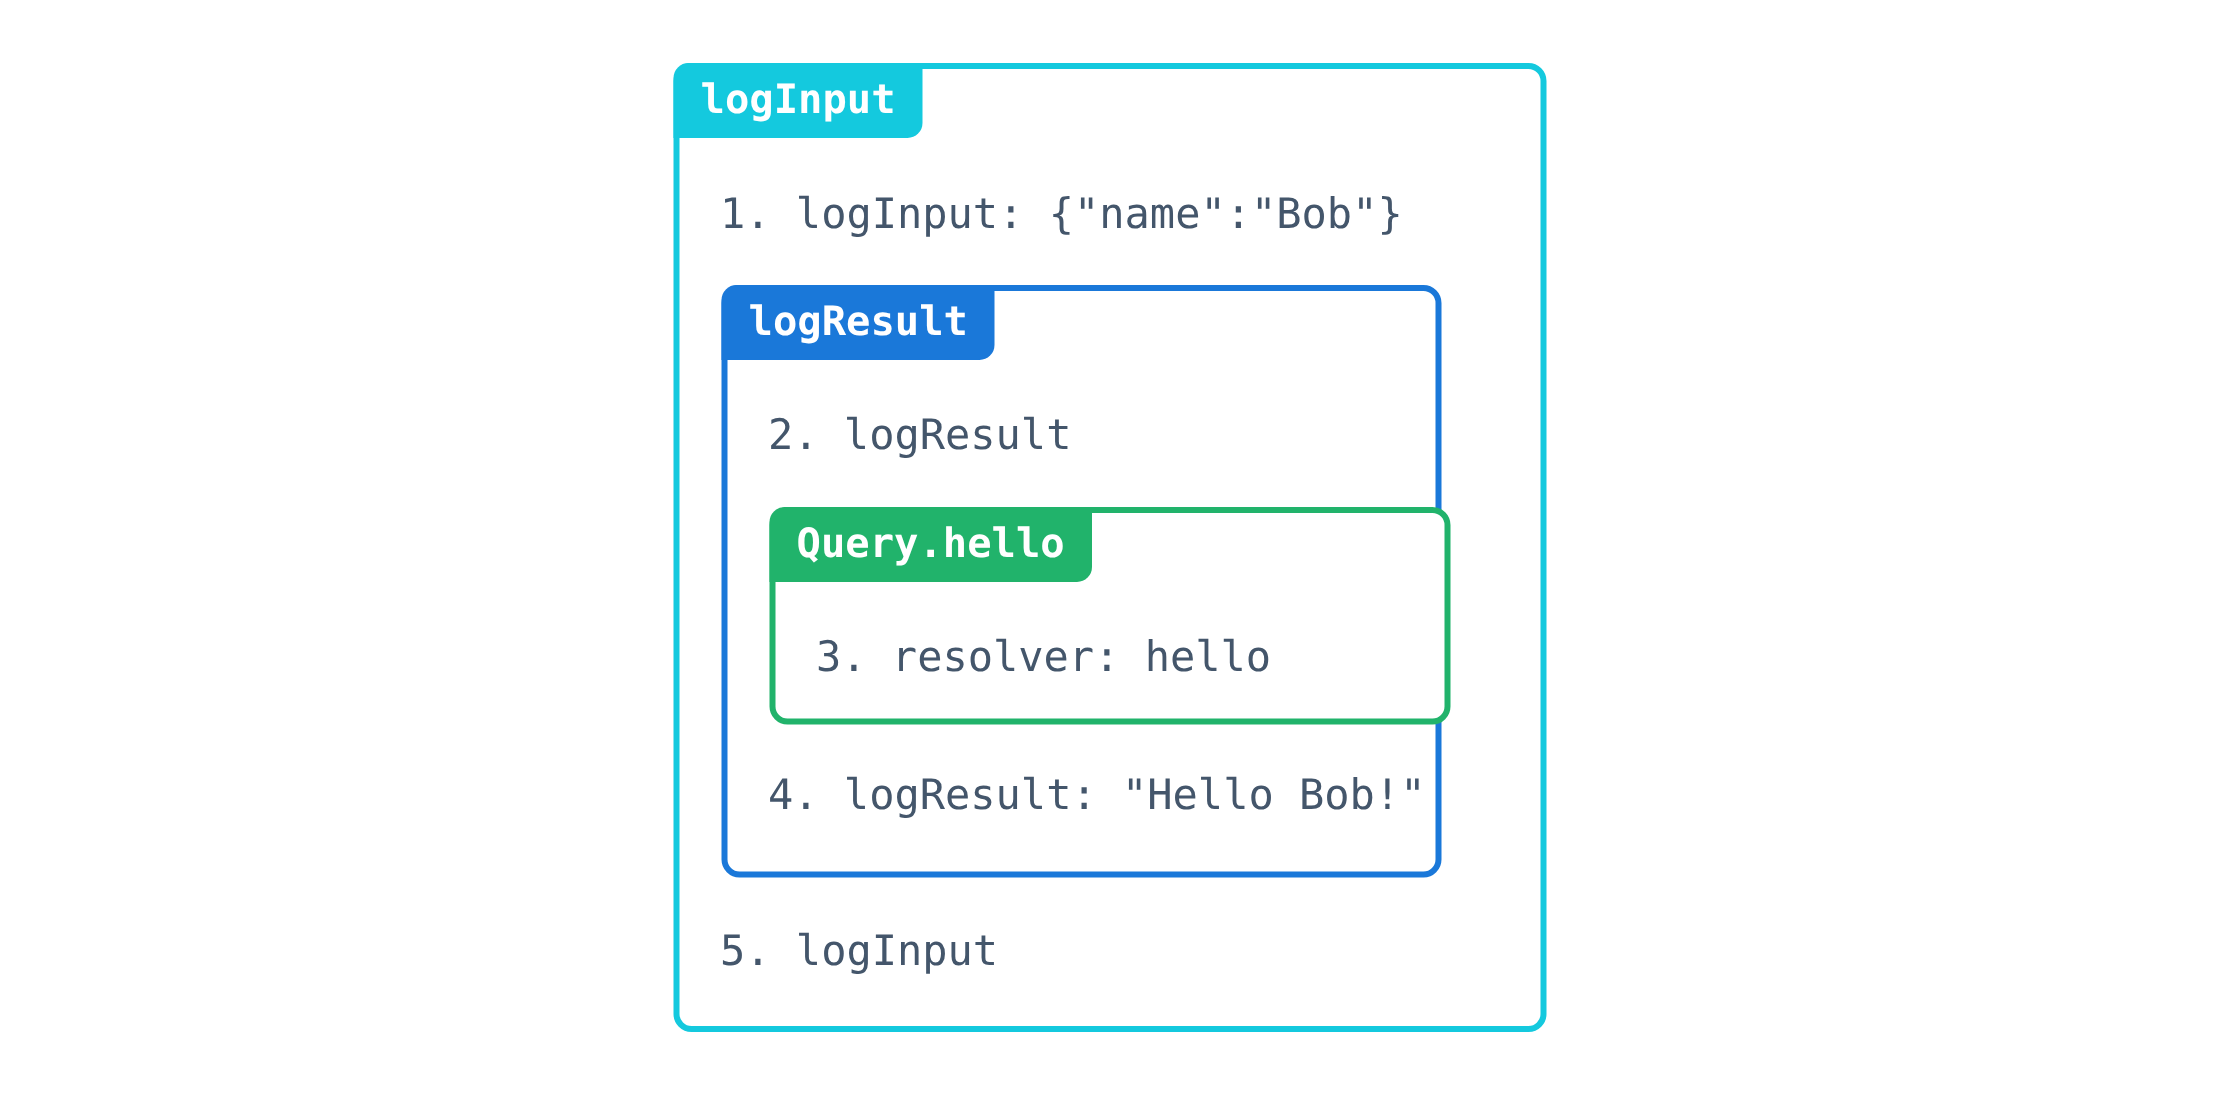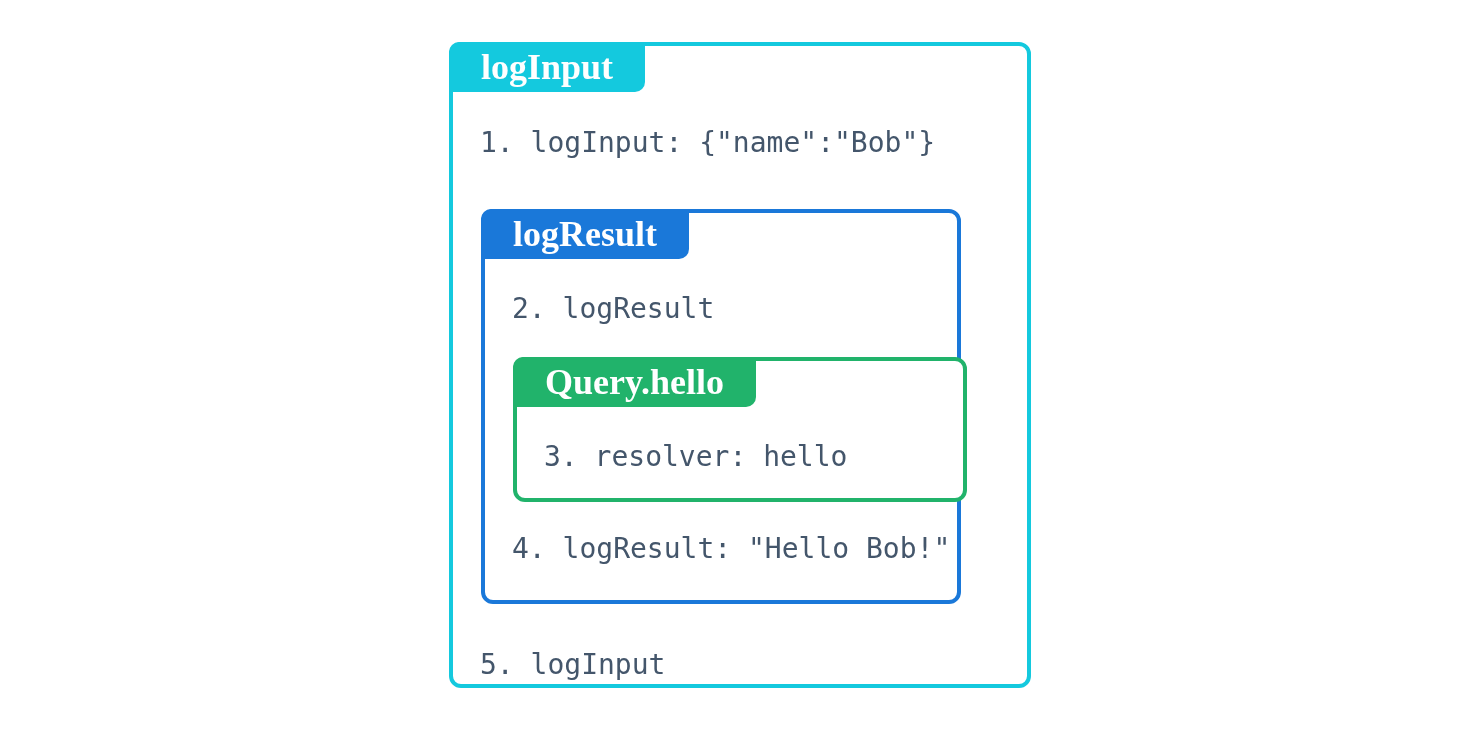--- a/index.html
+++ b/index.html
@@ -32,56 +32,54 @@
   }
   .frame-outer {
     left: 449px; top: 42px;
     width: 582px; height: 646px;
     border: 4px solid var(--outer);
   }
   .frame-middle {
     left: 28px; top: 144px;
     width: 480px; height: 395px;
     border: 4px solid var(--middle);
-    margin-top: 19px;
   }
   .frame-inner {
     left: 28px; top: 144px;
     width: 454px; height: 145px;
     border: 4px solid var(--inner);
   }
   .badge {
     position: absolute;
     left: -4px; top: -4px;
     height: 50px;
     line-height: 50px;
-    padding: 0 32px;
-    font-size: 36px;
+    padding: 0 18px;
+    font-size: 27px;
     font-weight: bold;
     color: var(--badge_text);
     border-radius: 10px 0 10px 0;
     white-space: nowrap;
-    font-family: Liberation Serif, serif;
   }
   .badge-outer  { background: var(--outer); }
   .badge-middle { background: var(--middle); }
   .badge-inner  { background: var(--inner); }
   .step {
     position: absolute;
     left: 27px;
     font-size: 28px;
     line-height: 28px;
     color: var(--text);
     white-space: nowrap;
   }
   .step-1 { top: 83px; }
   .step-2 { top: 82px; text-align: right; }
   .step-3 { top: 82px; text-align: center; }
   .step-4 { top: 322px; }
-  .step-5 { top: 574px; margin-top: 31px; }
+  .step-5 { top: 574px; }
 </style>
 </head>
 <body>
 
 <div class="canvas">
 
   <div class="frame frame-outer">
     <div class="badge badge-outer">logInput</div>
 
     <div class="step step-1">1. logInput: {"name":"Bob"}</div>

